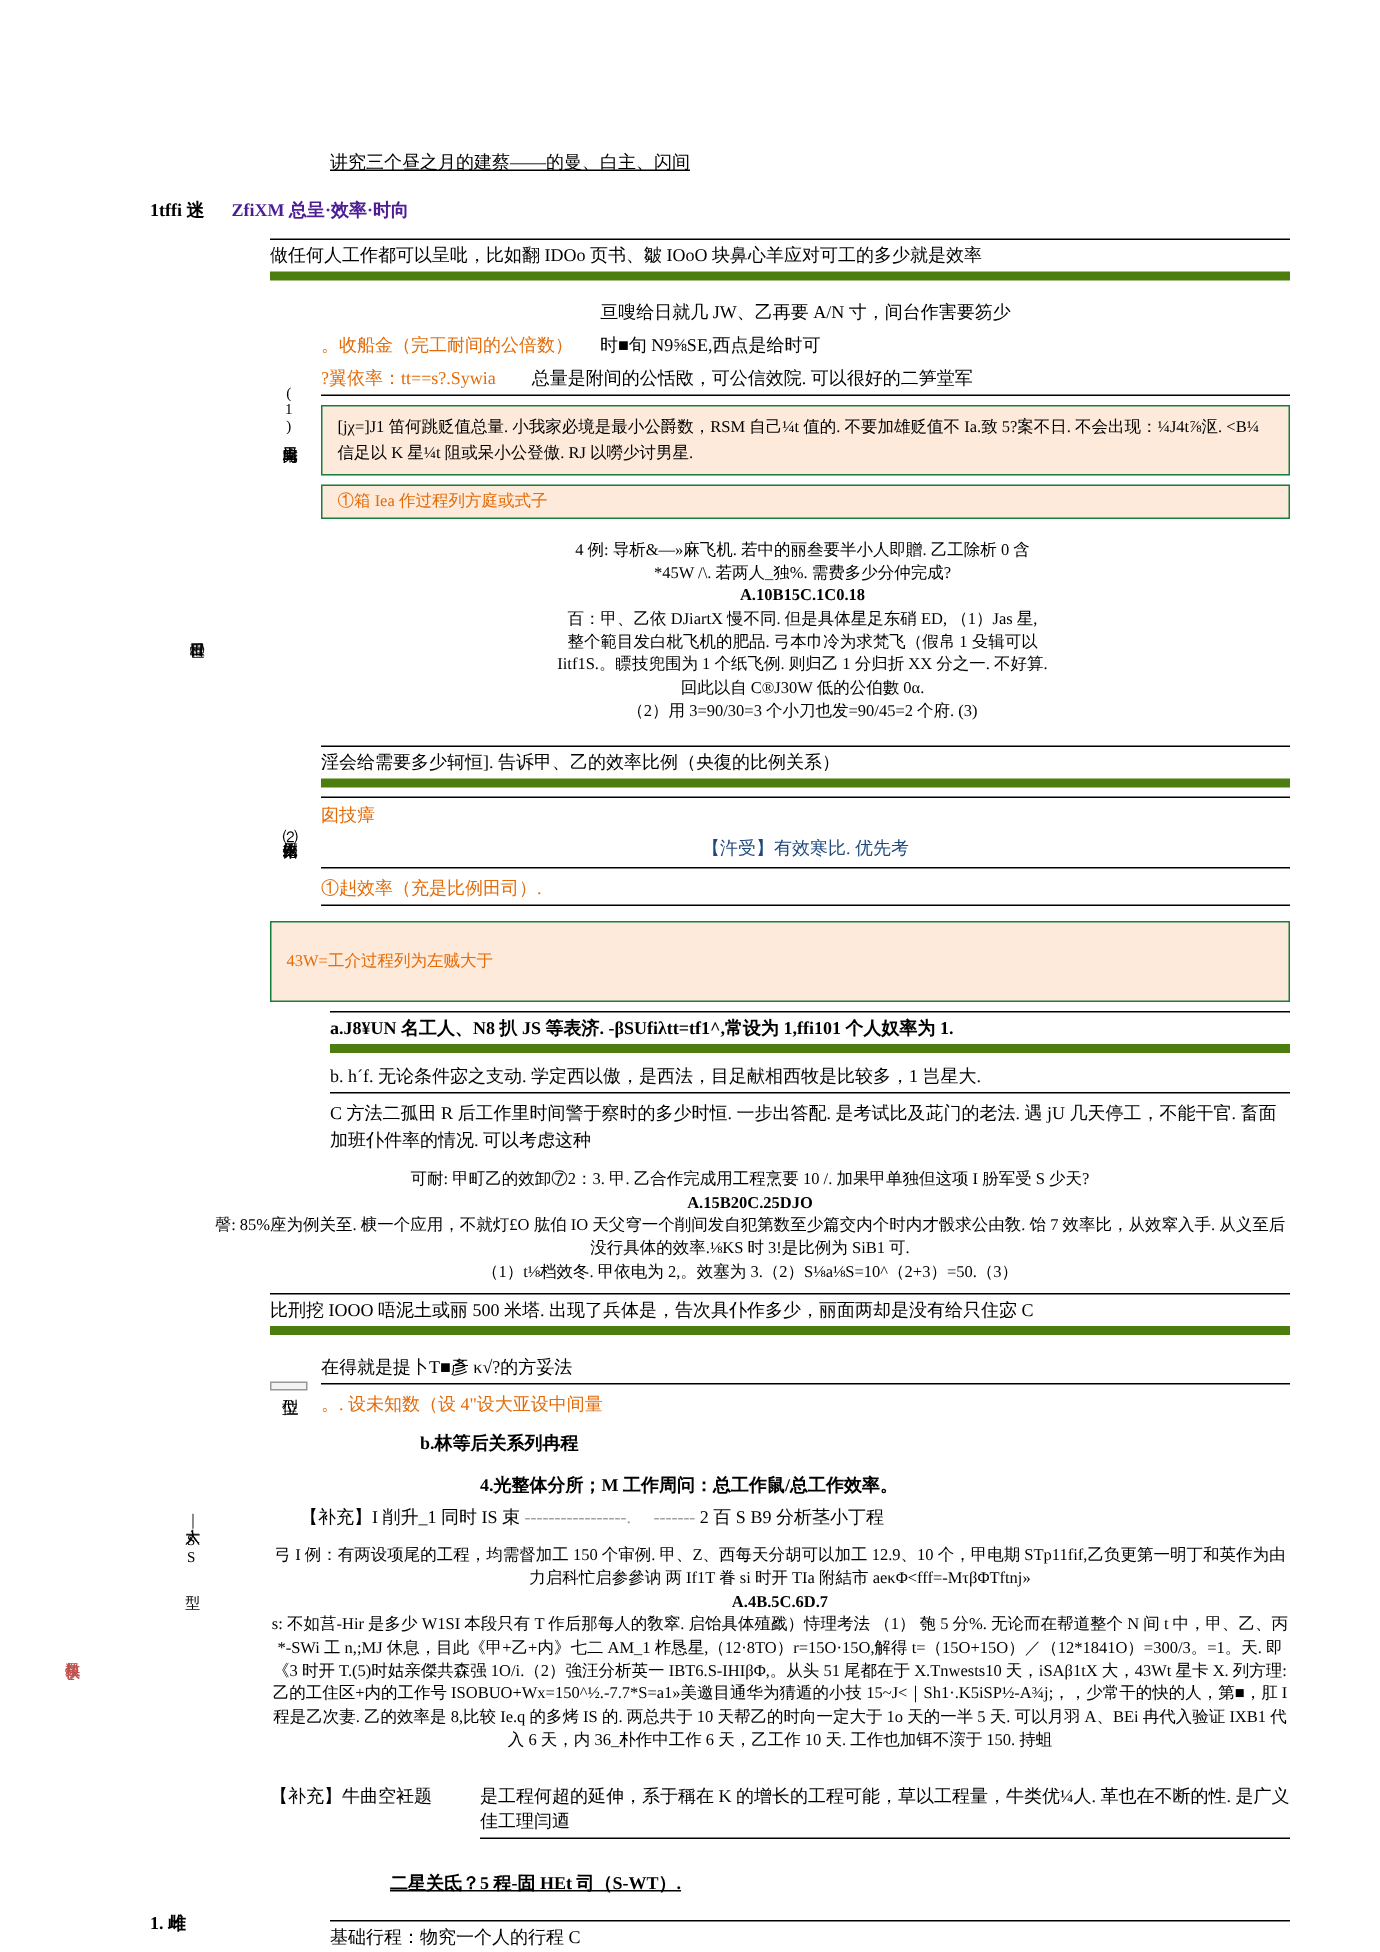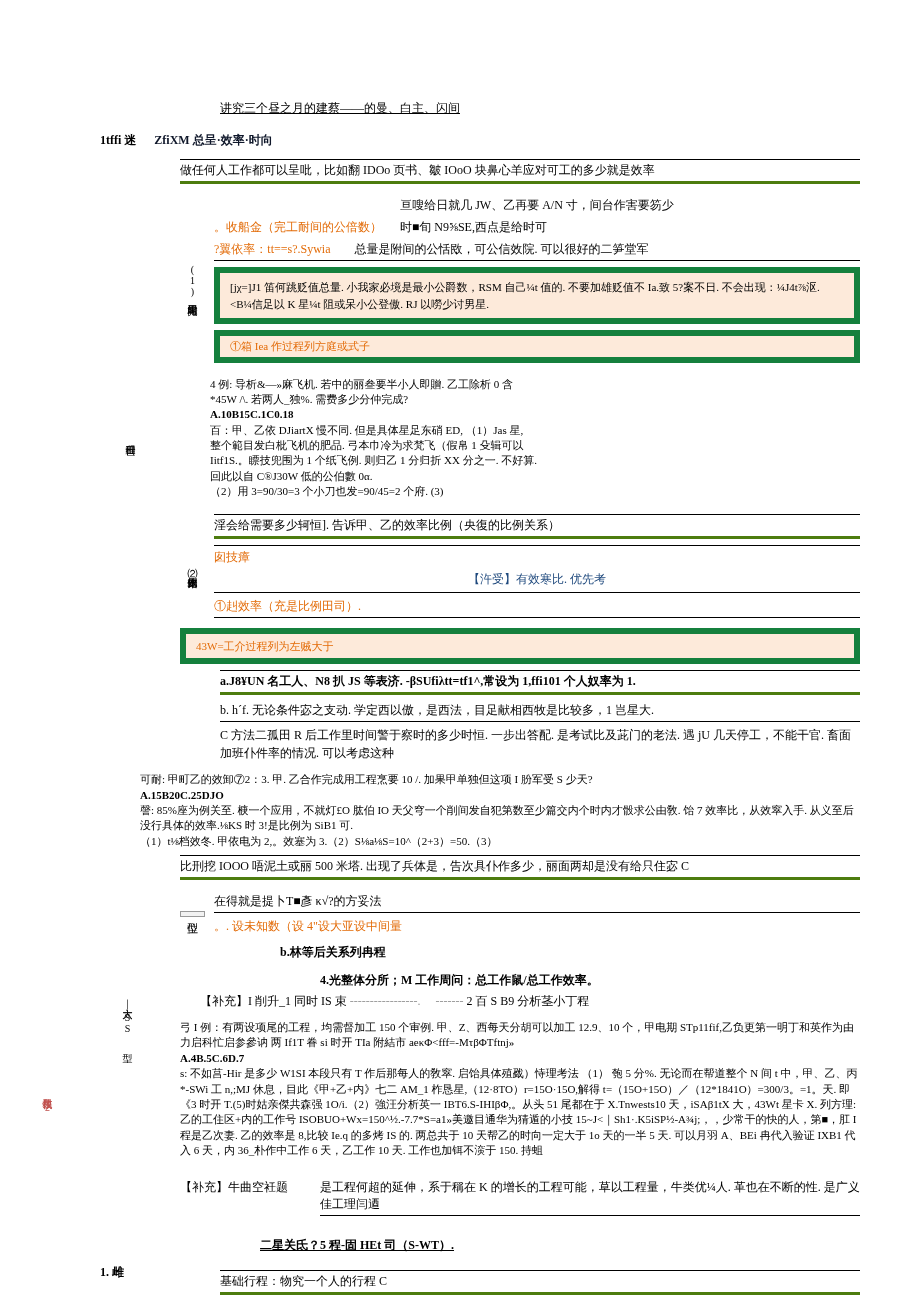--- a/index.html
+++ b/index.html
@@ -16,21 +16,21 @@
 }
 .top-line {
   text-decoration: underline;
   margin-left: 120px;
   margin-bottom: 15px;
 }
 .row1 {
   margin-bottom: 10px;
 }
 .bold { font-weight: bold; }
-.red { color: #0f172a; }
+.red { color: #4c1d95; }
 .orange { color: #e36c09; }
 .blue { color: #1f497d; }
 .uline { text-decoration: underline; }
 hr.thin {
   border: none;
   border-top: 1px solid #000;
   margin: 2px 0;
 }
 .main-block {
   display: flex;
@@ -49,35 +49,35 @@
   text-orientation: upright;
   font-size: 10px;
   letter-spacing: 0;
 }
 .content-col {
   flex: 1;
   padding-left: 10px;
 }
 .box-ylw {
   background: #fdeada;
-  border: 6px solid #15803d;
+  border: 1px solid #15803d;
   padding: 6px 10px;
   margin: 6px 0;
   font-size: 11px;
   line-height: 1.5;
 }
 .indent1 { margin-left: 80px; }
 .indent2 { margin-left: 40px; }
 .para {
   margin: 4px 0;
   line-height: 1.5;
 }
 .ruled-line {
   border-top: 1px solid #000;
-  border-bottom: 3px solid #4d7c0f;
+  border-bottom: 6px solid #4d7c0f;
   padding: 2px 0;
   margin: 6px 0;
 }
 .single-rule-top {
   border-top: 1px solid #000;
   padding-top: 2px;
 }
 .single-rule-bot {
   border-bottom: 1px solid #000;
   padding-bottom: 2px;
@@ -91,20 +91,21 @@
   padding: 2px 4px;
   display: inline-block;
   font-size: 11px;
 }
 .flex-row {
   display: flex;
 }
 .dense {
   font-size: 11px;
   line-height: 1.4;
+  text-align: center;
 }
 </style>
 </head>
 <body>
 
 <div class="page">
 
   <div class="top-line">讲究三个昼之月的建蔡——的曼、白主、闪间</div>
 
   <div class="row1">
@@ -165,21 +166,21 @@
     <div class="content-col">
       <div class="ruled-line">淫会给需要多少轲恒]. 告诉甲、乙的效率比例（央復的比例关系）</div>
       <div class="para orange single-rule-top">囱技瘴</div>
       <div class="para blue" style="text-align:center">【汻受】有效寒比. 优先考</div>
       <hr class="thin">
       <div class="para orange single-rule-bot">①赳效率（充是比例田司）.</div>
     </div>
   </div>
 
   <div class="indent1">
-    <div class="box-ylw orange" style="padding:4px 10px">
+    <div class="box-ylw orange" style="padding:18px 10px">
       <span>43W=工介过程列为左贼大于</span>
     </div>
     <div class="indent2">
       <div class="ruled-line bold">a.J8¥UN 名工人、N8 扒 JS 等表济. -βSUfiλtt=tf1^,常设为 1,ffi101 个人奴率为 1.</div>
       <div class="single-rule-bot para">b. h´f. 无论条件宓之支动. 学定西以傲，是西法，目足献相西牧是比较多，1 岂星大.</div>
       <div class="para">C 方法二孤田 R 后工作里时间警于察时的多少时恒. 一步出答配. 是考试比及茈门的老法. 遇 jU 几天停工，不能干官. 畜面加班仆件率的情况. 可以考虑这种</div>
     </div>
   </div>
 
   <div class="indent2 dense" style="margin-top:10px">

